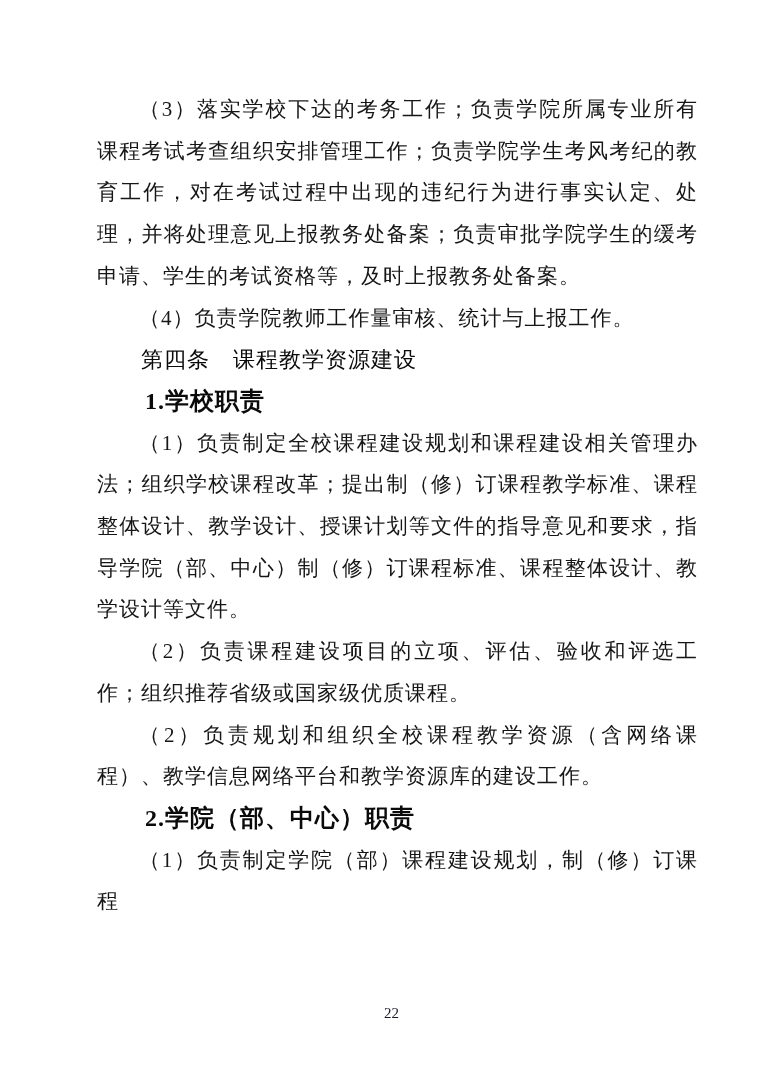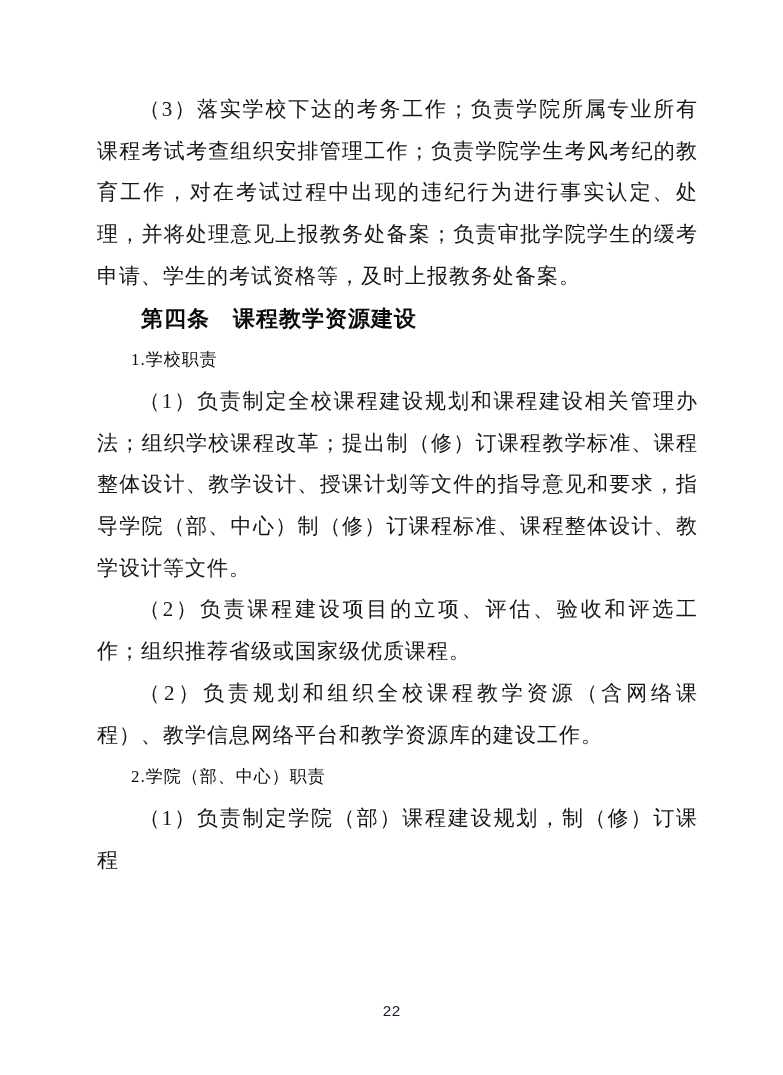--- a/index.html
+++ b/index.html
@@ -25,56 +25,57 @@
   .para {
     font-size: 21px;
     line-height: 41.7px;
     letter-spacing: 1px;
     color: #161616;
     text-align: justify;
     text-indent: 2em;
   }
   .heading-article {
     font-family: "Liberation Sans", sans-serif;
-    font-weight: bold;
+    font-weight: normal;
     font-size: 22px;
     line-height: 41.7px;
     letter-spacing: 1px;
     color: #0a0a0a;
     text-indent: 2em;
     white-space: nowrap;
   }
   .heading-sub {
     font-family: "Liberation Serif", serif;
-    font-weight: normal;
-    font-size: 17px;
+    font-weight: bold;
+    font-size: 24px;
     line-height: 41.7px;
     letter-spacing: 1px;
     color: #0a0a0a;
     text-indent: 2em;
     white-space: nowrap;
   }
   .page-number {
     position: absolute;
     left: 0;
     top: 1003px;
     width: 783px;
     text-align: center;
     font-size: 15px;
     line-height: 20px;
     color: #1a1a2e;
-    font-family: Liberation Mono, monospace;
+    font-family: Liberation Serif, serif;
   }
 </style>
 </head>
 <body>
 
 <div class="page">
   <div class="content">
     <p class="para">（3）落实学校下达的考务工作；负责学院所属专业所有课程考试考查组织安排管理工作；负责学院学生考风考纪的教育工作，对在考试过程中出现的违纪行为进行事实认定、处理，并将处理意见上报教务处备案；负责审批学院学生的缓考申请、学生的考试资格等，及时上报教务处备案。</p>
+    <p class="para">（4）负责学院教师工作量审核、统计与上报工作。</p>
     <h2 class="heading-article">第四条　课程教学资源建设</h2>
     <h3 class="heading-sub">1.学校职责</h3>
     <p class="para">（1）负责制定全校课程建设规划和课程建设相关管理办法；组织学校课程改革；提出制（修）订课程教学标准、课程整体设计、教学设计、授课计划等文件的指导意见和要求，指导学院（部、中心）制（修）订课程标准、课程整体设计、教学设计等文件。</p>
     <p class="para">（2）负责课程建设项目的立项、评估、验收和评选工作；组织推荐省级或国家级优质课程。</p>
     <p class="para">（2）负责规划和组织全校课程教学资源（含网络课程）、教学信息网络平台和教学资源库的建设工作。</p>
     <h3 class="heading-sub">2.学院（部、中心）职责</h3>
     <p class="para">（1）负责制定学院（部）课程建设规划，制（修）订课程</p>
   </div>
   <div class="page-number">22</div>
 </div>

